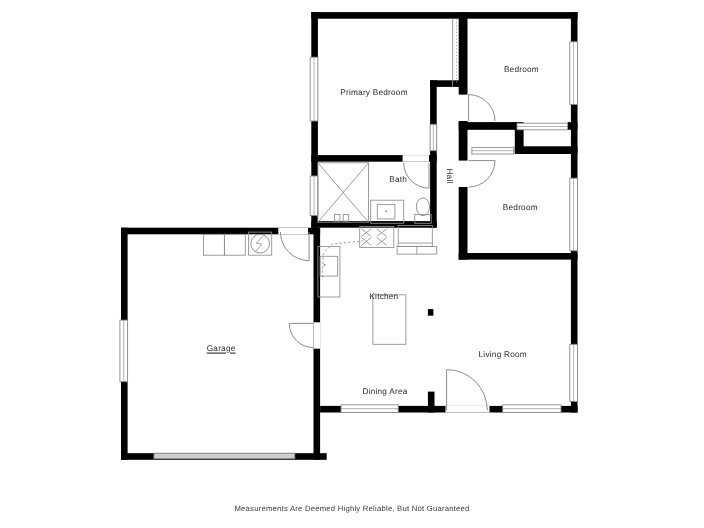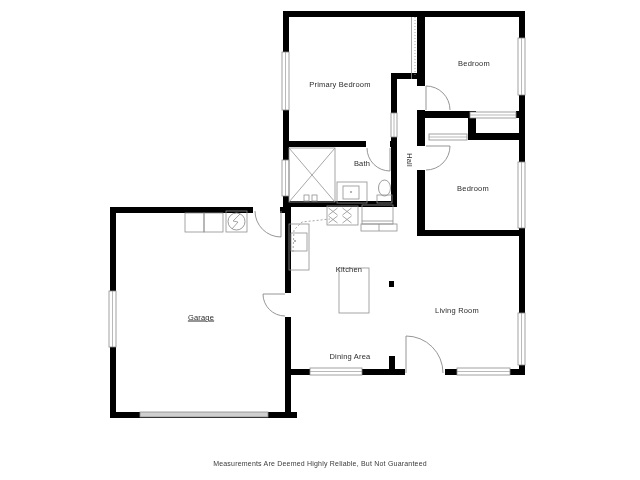--- a/index.html
+++ b/index.html
@@ -110,17 +110,17 @@
       <line x1="351.5" y1="216" x2="342.5" y2="223" stroke="#909090" stroke-width="0.8"></line>
     </svg>
 
   <div class="room-label" style="left: 340px; top: 84px;">Primary Bedroom</div>
   <div class="room-label" style="left: 474px; top: 63px;">Bedroom</div>
   <div class="room-label" style="left: 473px; top: 188px;">Bedroom</div>
   <div class="room-label" style="left: 362px; top: 163px;">Bath</div>
   <div class="room-label vertical" style="left: 409px; top: 160px;">Hall</div>
   <div class="room-label" style="left: 349px; top: 245px; margin-top: 24px;">Kitchen</div>
   <div class="room-label" style="left: 201px; top: 317px; text-decoration: underline;">Garage</div>
-  <div class="room-label" style="left: 457px; top: 310px;">Living Room</div>
+  <div class="room-label" style="left: 457px; top: 322px;">Living Room</div>
   <div class="room-label" style="left: 350px; top: 356px;">Dining Area</div>
 
   <div class="disclaimer">Measurements Are Deemed Highly Reliable, But Not Guaranteed</div>
 </div>
 
 </body></html>

